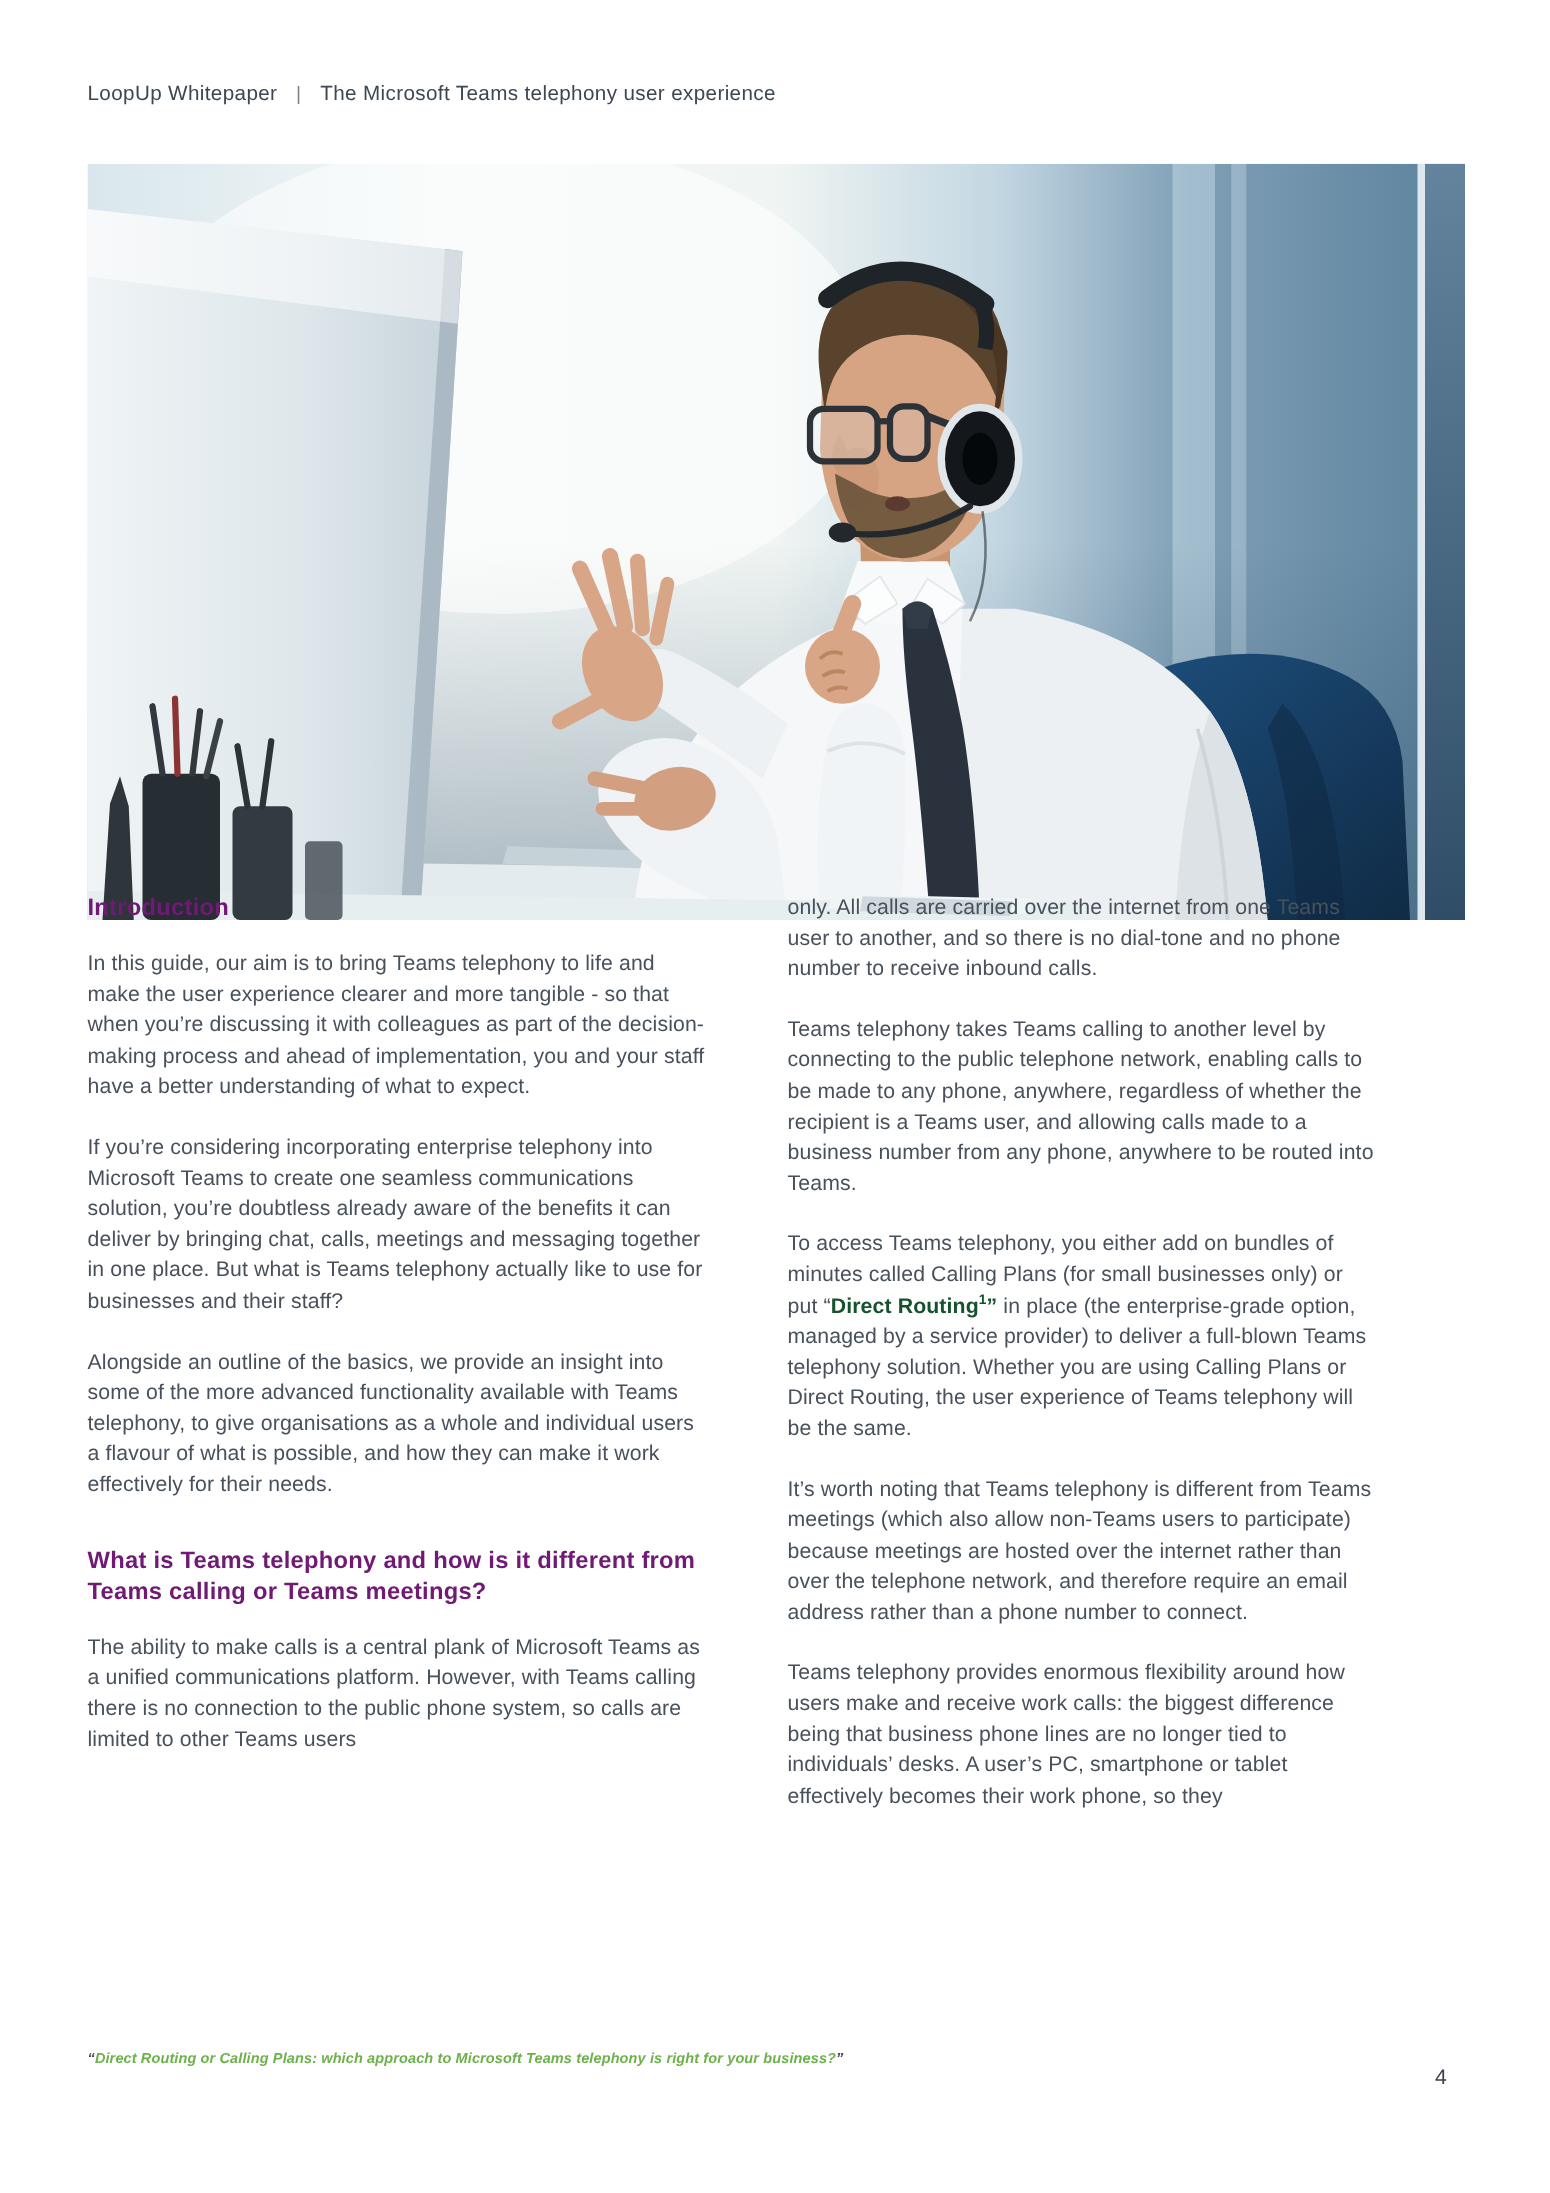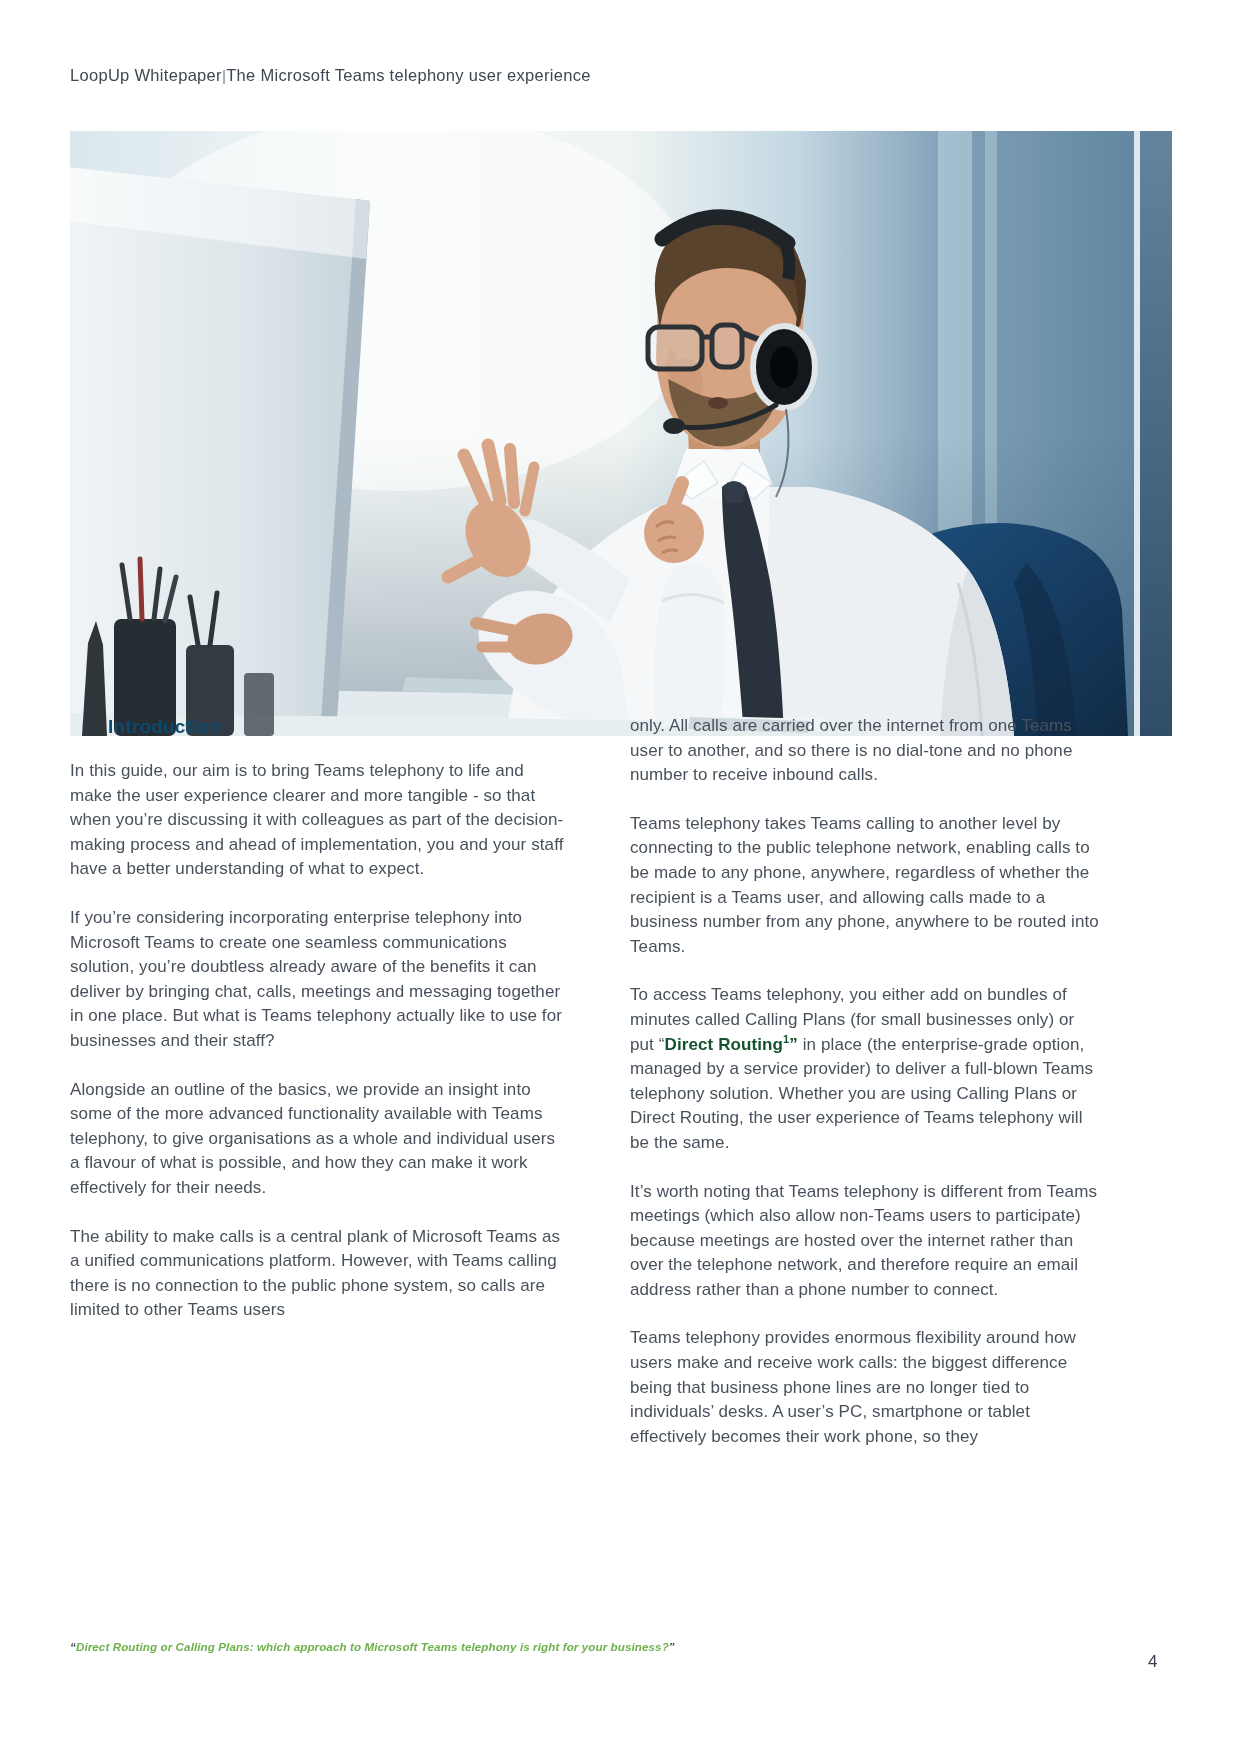--- a/index.html
+++ b/index.html
@@ -1,30 +1,30 @@
 <!DOCTYPE html>
 <html><head>
 <meta charset="utf-8">
 <style>
   html,body{margin:0;padding:0;background:#ffffff;}
   body{width:1240px;height:1754px;font-family:"Liberation Sans",sans-serif;-webkit-font-smoothing:antialiased;}
   .page{position:relative;width:1240px;height:1754px;background:#ffffff;overflow:hidden;}
 
-  header.doc-header{position:absolute;left:70px;top:66px;display:flex;align-items:baseline;
+  header.doc-header{position:absolute;left:70px;top:66px;display:flex;align-items:baseline;gap:15px;
     font-size:16.5px;color:#3d4751;letter-spacing:.3px;font-weight:400;}
   header.doc-header .sep{color:#77828c;font-size:15.5px;}
 
   figure.hero{position:absolute;left:70px;top:131px;width:1102px;height:605px;margin:0;padding:0;}
   figure.hero svg{display:block;width:100%;height:100%;}
 
   main.cols{position:absolute;left:70px;top:714px;width:1032px;display:flex;}
   section.col{width:497px;}
   section.colr{width:472px;margin-left:63px;}
 
-  h2.green{font-size:19px;line-height:1.32;font-weight:700;color:#0c4a6e;margin:0 0 20px 0;letter-spacing:.2px;padding-left:38px;}
+  h2.green{font-size:19px;line-height:1.32;font-weight:700;color:#701a75;margin:0 0 20px 0;letter-spacing:.2px;}
   h2.sub{margin-top:35px;}
   p.para{font-size:17px;line-height:24.6px;color:#48515b;margin:0 2px 24px 0;letter-spacing:.1px;}
   p.para b{font-weight:700;color:#14532d;}
   p.para sup{font-size:11px;line-height:0;vertical-align:super;}
 
   footer.fn{position:absolute;left:70px;top:1638px;font-size:11.6px;color:#3f4751;letter-spacing:.1px;line-height:1.5;}
   footer.fn p{margin:0;}
   .fn2{font-weight:700;font-style:italic;}
   .fn-link{color:#6db14a;text-decoration:none;font-weight:700;cursor:pointer;}
 
@@ -181,20 +181,21 @@
   </figure>
 
   <main class="cols">
     <section class="col">
       <h2 class="green">Introduction</h2>
       <div id="left-paras-1">
           <p class="para">In this guide, our aim is to bring Teams telephony to life and make the user experience clearer and more tangible - so that when you’re discussing it with colleagues as part of the decision-making process and ahead of implementation, you and your staff have a better understanding of what to expect.</p>
           <p class="para">If you’re considering incorporating enterprise telephony into Microsoft Teams to create one seamless communications solution, you’re doubtless already aware of the benefits it can deliver by bringing chat, calls, meetings and messaging together in one place. But what is Teams telephony actually like to use for businesses and their staff?</p>
           <p class="para">Alongside an outline of the basics, we provide an insight into some of the more advanced functionality available with Teams telephony, to give organisations as a whole and individual users a flavour of what is possible, and how they can make it work effectively for their needs.</p>
         </div>
+      <h2 class="green sub">What is Teams telephony and how is it different from Teams calling or Teams meetings?</h2>
       <div id="left-paras-2">
           <p class="para">The ability to make calls is a central plank of Microsoft Teams as a unified communications platform. However, with Teams calling there is no connection to the public phone system, so calls are limited to other Teams users</p>
         </div>
     </section>
     <section class="col colr">
       <div id="right-paras">
           <p class="para">only. All calls are carried over the internet from one Teams user to another, and so there is no dial-tone and no phone number to receive inbound calls.</p>
           <p class="para">Teams telephony takes Teams calling to another level by connecting to the public telephone network, enabling calls to be made to any phone, anywhere, regardless of whether the recipient is a Teams user, and allowing calls made to a business number from any phone, anywhere to be routed into Teams.</p>
           <p class="para"><span>To access Teams telephony, you either add on bundles of minutes called Calling Plans (for small businesses only) or put “</span><b><span>Direct Routing</span></b><b><sup>1</sup></b><b><span>”</span></b><span> in place (the enterprise-grade option, managed by a service provider) to deliver a full-blown Teams telephony solution. Whether you are using Calling Plans or Direct Routing, the user experience of Teams telephony will be the same.</span></p>
           <p class="para">It’s worth noting that Teams telephony is different from Teams meetings (which also allow non-Teams users to participate) because meetings are hosted over the internet rather than over the telephone network, and therefore require an email address rather than a phone number to connect.</p>

